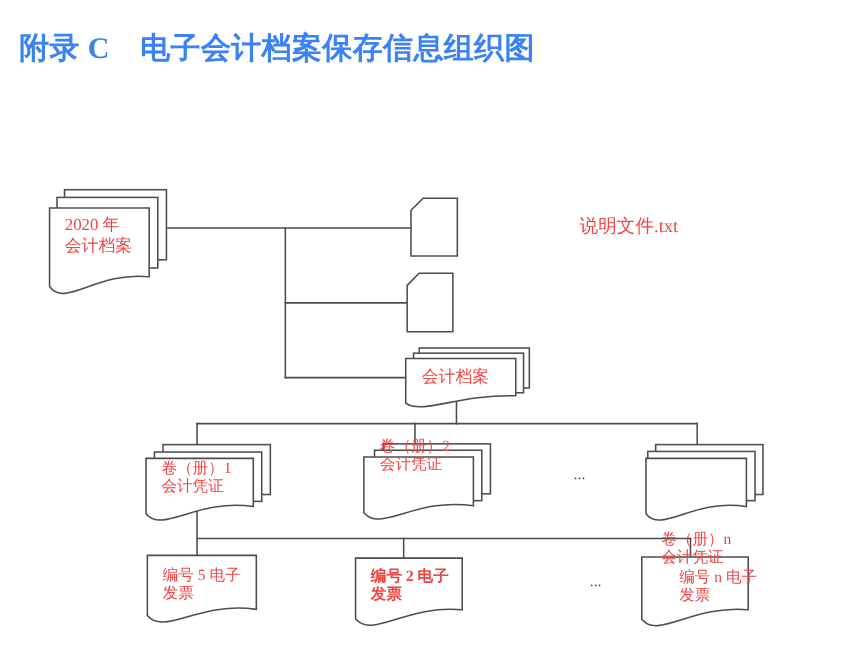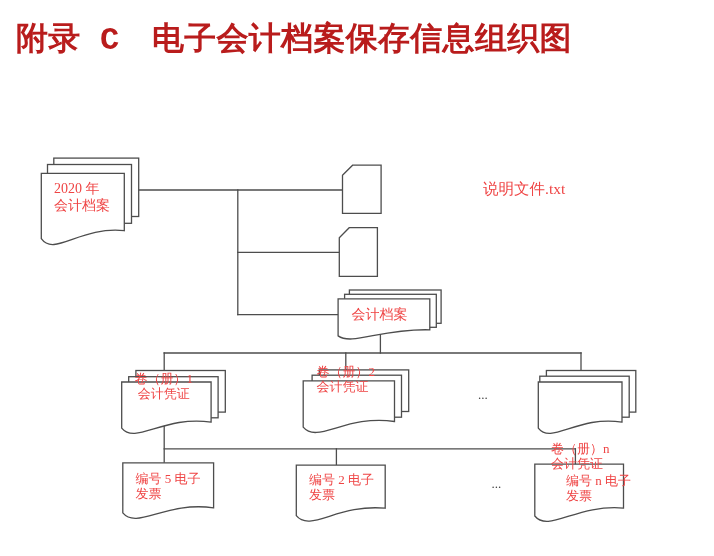--- a/index.html
+++ b/index.html
@@ -1,19 +1,19 @@
 <!DOCTYPE html>
 <html><head>
 <meta charset="utf-8">
 <style>
   html,body{margin:0;padding:0;background:#ffffff;}
   #page{position:relative;width:714px;height:556px;background:#ffffff;overflow:hidden;
         font-family:"Liberation Serif",serif;color:#3a3a3a;}
-  #title{position:absolute;left:16px;top:27px;font-family:Liberation Mono, monospace;
-         font-weight:600;font-size:32px;line-height:27px;color:#b91c1c;white-space:nowrap;
+  #title{position:absolute;left:16px;top:27px;font-family:Liberation Serif, serif;
+         font-weight:600;font-size:25px;line-height:27px;color:#3b82f6;white-space:nowrap;
          letter-spacing:0.3px;}
   #diagram-svg{position:absolute;left:0;top:0;filter:blur(0.32px);}
   .lbl{position:absolute;white-space:nowrap;color:#ef4444;line-height:1;filter:blur(0.22px);}
   .stack-lbl{font-size:14px;line-height:17.2px;}
   .node-lbl{font-size:13px;line-height:15.2px;}
   .file-lbl{font-size:15.5px;}
   .dots{font-size:13px;color:#454545;}
 </style>
 </head>
 <body>
@@ -78,40 +78,40 @@
 
   <div class="lbl stack-lbl" style="left:54px;top:180px;">
     <div>2020 年</div>
     <div>会计档案</div>
   </div>
 
   <div class="lbl file-lbl" style="left:439px;top:181px;margin-left:44px;">说明文件.txt</div>
 
   <div class="lbl stack-lbl" style="left:351.5px;top:305.8px;">会计档案</div>
 
-  <div class="lbl node-lbl" style="left:134.5px;top:371px;text-align:center;">
+  <div class="lbl node-lbl" style="left:134.5px;top:382px;">
     <div>卷（册）1</div>
     <div>会计凭证</div>
   </div>
   <div class="lbl node-lbl" style="left:316.5px;top:364px;">
     <div>卷（册）2</div>
     <div>会计凭证</div>
   </div>
   <div class="lbl node-lbl" style="left:551px;top:398px;margin-top:43px;">
     <div>卷（册）n</div>
     <div>会计凭证</div>
   </div>
 
   <div class="lbl dots" style="left:478px;top:388px;">...</div>
 
   <div class="lbl node-lbl" style="left:135.5px;top:470.7px;">
     <div>编号 5 电子</div>
     <div>发票</div>
   </div>
-  <div class="lbl node-lbl" style="left:309px;top:472px;">
+  <div class="lbl node-lbl" style="left:309px;top:472px;font-weight:bold;">
     <div>编号 2 电子</div>
     <div>发票</div>
   </div>
   <div class="lbl node-lbl" style="left:566px;top:472.5px;">
     <div>编号 n 电子</div>
     <div>发票</div>
   </div>
 
   <div class="lbl dots" style="left:491.5px;top:477.3px;">...</div>
 

